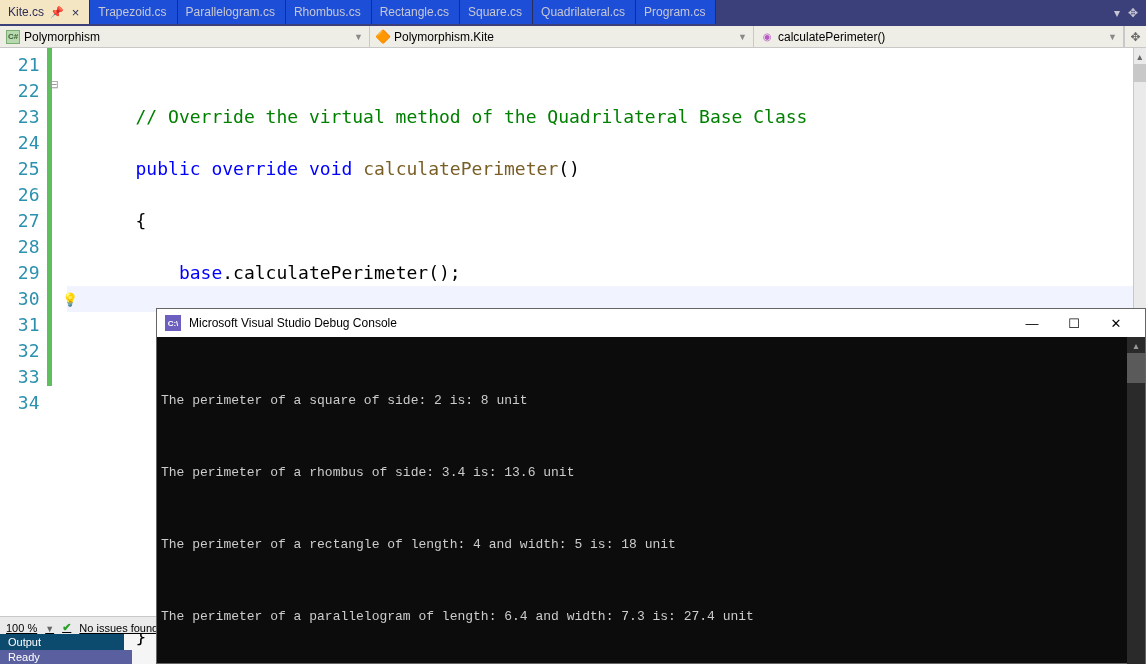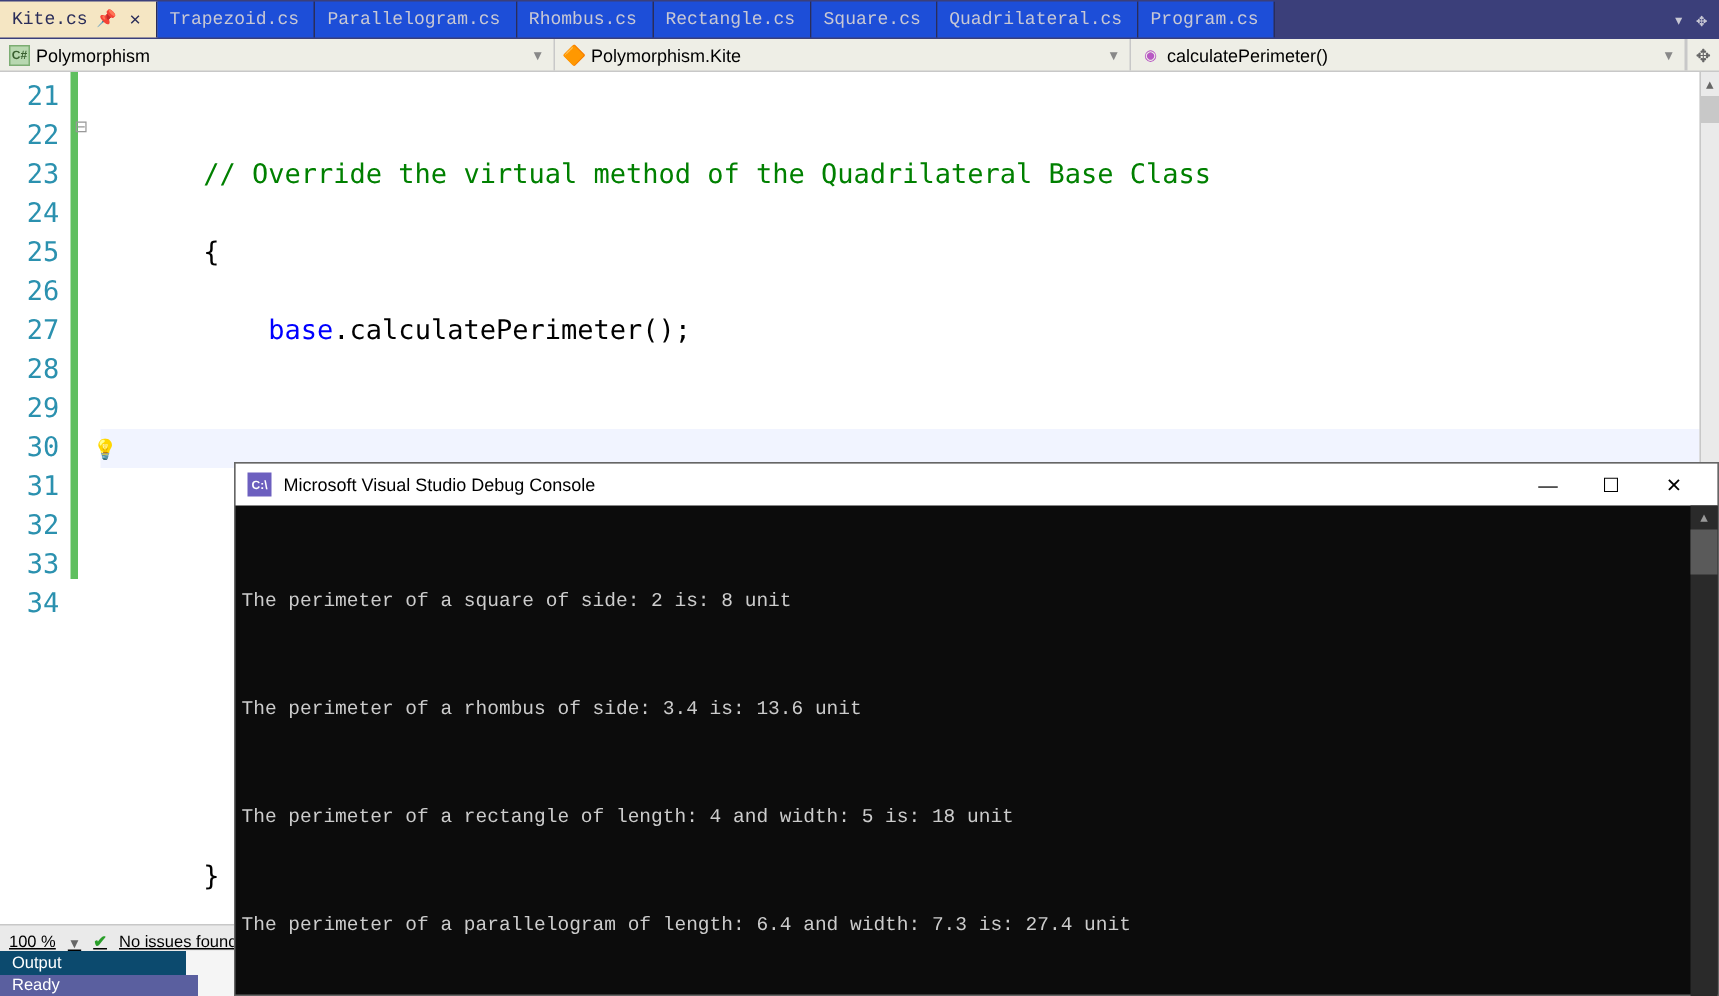--- a/index.html
+++ b/index.html
@@ -1,19 +1,19 @@
 <!DOCTYPE html>
 <html><head>
 <meta charset="utf-8">
 <style>
 * { margin: 0; padding: 0; box-sizing: border-box; }
 body { font-family: 'Segoe UI', Tahoma, sans-serif; font-size: 12px; background: #f5f5f5; width: 1146px; height: 664px; overflow: hidden; position: relative; }
 
 
-.tab-bar { background: #3b3f7a; height: 26px; display: flex; align-items: center; position: relative; font-family: Liberation Mono, monospace; }
+.tab-bar { background: #3b3f7a; height: 26px; display: flex; position: relative; }
 .tab { height: 24px; padding: 0 10px 0 8px; display: flex; align-items: center; color: #c8c8d4; background: #1d4ed8; border-right: 1px solid #2a2d5a; cursor: pointer; font-size: 12px; gap: 6px; }
 .tab.active { background: #f5e6c3; color: #2a2d5a; }
 .tab-pin { font-size: 11px; color: #2a2d5a; }
 .tab-close { font-size: 13px; color: #2a2d5a; margin-left: 2px; }
 .tab-bar-right { margin-left: auto; display: flex; align-items: center; gap: 8px; padding-right: 8px; color: #c8c8d4; }
 
 
 .breadcrumb { background: #eeeee6; height: 22px; display: flex; align-items: center; border-bottom: 1px solid #c8c8c8; font-size: 12px; }
 .crumb { padding: 0 6px; display: flex; align-items: center; gap: 4px; height: 100%; border-right: 1px solid #c8c8c8; flex: 1; }
 .crumb:first-child { flex: 0 0 370px; }
@@ -140,20 +140,21 @@
     <div class="ln">34</div>
   </div>
   <span class="eyedrop">💡</span>
   <div class="structure-col">
     <div class="change-bar" style="height:338px;"></div>
     <span class="fold-btn" style="top:30px;">⊟</span>
   </div>
   <div class="code-content">
     <div class="hl-line" style="top:238px;"></div>
 <div class="code-line">      <span class="comment">// Override the virtual method of the Quadrilateral Base Class</span></div>
+<div class="code-line">      <span class="kw">public</span> <span class="kw">override</span> <span class="kw">void</span> <span class="method">calculatePerimeter</span>()</div>
 <div class="code-line">      <span>{</span></div>
 <div class="code-line">          <span class="kw">base</span><span>.calculatePerimeter();</span></div>
 <div class="code-line"></div>
 <div class="code-line">          <span class="comment">// Calculate the perimeter of the kite</span></div>
 <div class="code-line">          <span>perimeterKite = (2 * side1Kite) + (2 * side2Kite);</span></div>
 <div class="code-line"></div>
 <div class="code-line">          <span class="type">Console</span><span>.WriteLine(</span><span class="str">$"The perimeter of a kite of a pair of equal side: </span><span>{side1Kite}</span><span class="str"> and "</span><span> +</span></div>
 <div class="code-line">              <span class="str">$"another pair of equal side: </span><span>{side2Kite}</span><span class="str"> is: </span><span>{perimeterKite}</span><span class="str"> unit"</span><span>);</span></div>
 <div class="code-line">      <span>}</span></div>
 

